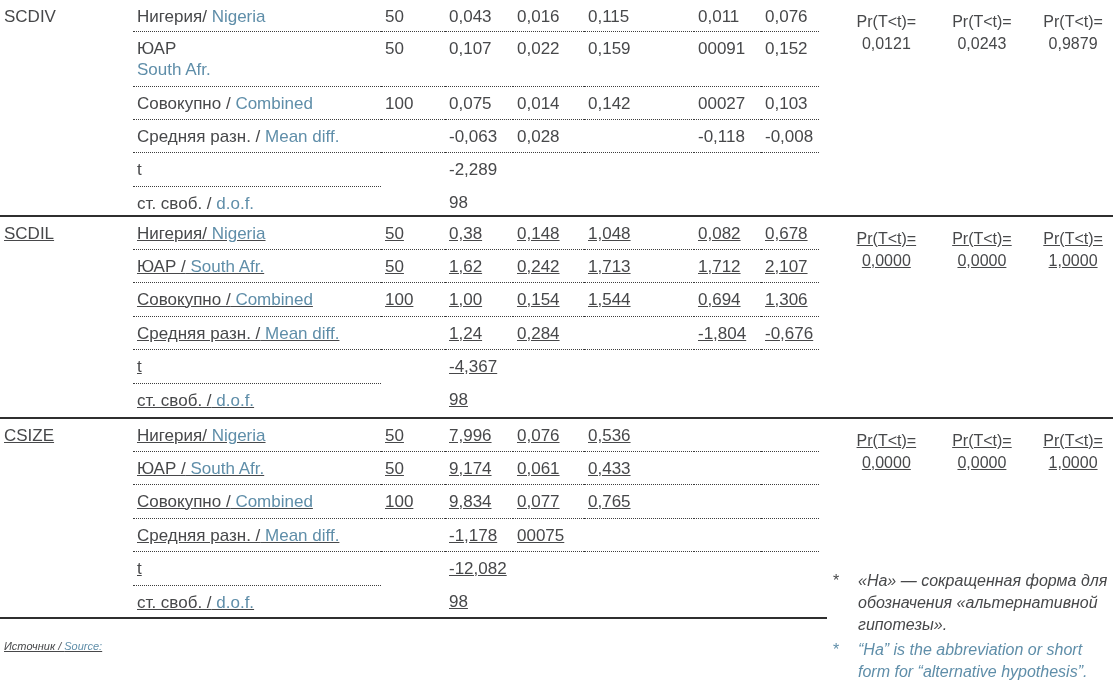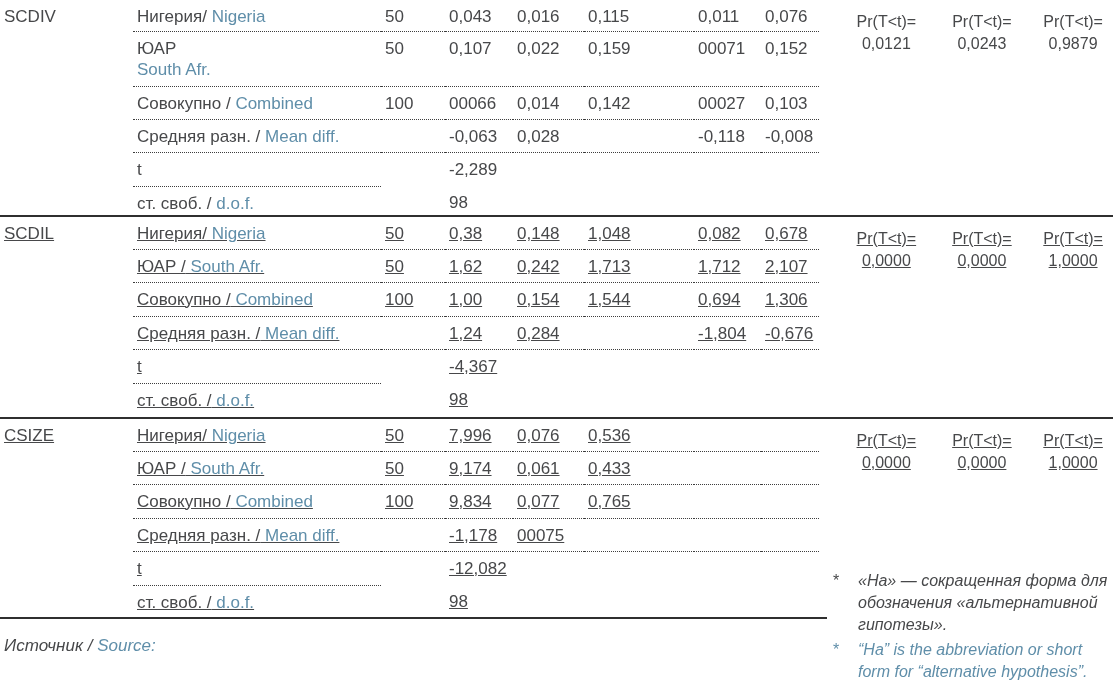--- a/index.html
+++ b/index.html
@@ -15,21 +15,21 @@
   td.bb { border-bottom:1px dotted var(--dot); }
   td.var { padding-left:5px;margin-top:20px; }
   span.en { color:var(--accent); }
   td.prc { padding:0;text-align:center; }
   .prwrap { display:flex; padding:5px 0 0 19px; }
   .prcol { font-size:16px; line-height:22px; }
   .prcol.w1 { width:90px; }
   .prcol.w2 { width:104px; }
   .prcol.w3 { width:81px; }
   .bottomline { position:absolute; left:0; top:617px; width:827px; height:2px; background:var(--line); }
-  .source { position:absolute; left:4px; top:633px; font-style:italic; font-size:17px; line-height:26px; color:var(--dark); }
+  .source { position:absolute; left:4px; top:633px; font-style:italic; font-size:11px; line-height:26px; color:var(--dark);text-decoration:underline; }
   .footnotes { position:absolute; left:833px; top:570px; width:279px; }
   .fn { display:flex; font-style:italic; font-size:16px; line-height:22px; }
   .fn .star { width:25px; font-style:normal; flex:none; }
   .fn.fn1 { color:var(--dark); }
   .fn.fn2 { color:var(--accent); margin-top:3px; }
 </style>
 </head>
 <body>
 
 <div id="page">
@@ -72,27 +72,27 @@
               </div>
         </div>
       </td>
     </tr>
     <tr style="height:55px">
       <td class="bb"><span>ЮАР</span><br><span class="en">South Afr.</span></td>
       <td class="bb">50</td>
       <td class="bb">0,107</td>
       <td class="bb">0,022</td>
       <td class="bb">0,159</td>
-      <td class="bb">00071</td>
+      <td class="bb">00091</td>
       <td class="bb">0,152</td>
     </tr>
     <tr style="height:33px">
       <td class="bb"><span>Совокупно /</span><span class="en"> Combined</span></td>
       <td class="bb">100</td>
-      <td class="bb">00066</td>
+      <td class="bb">0,075</td>
       <td class="bb">0,014</td>
       <td class="bb">0,142</td>
       <td class="bb">00027</td>
       <td class="bb">0,103</td>
     </tr>
     <tr style="height:33px">
       <td class="bb"><span>Средняя разн. /</span><span class="en"> Mean diff.</span></td>
       <td class="bb"></td>
       <td class="bb">-0,063</td>
       <td class="bb">0,028</td>

